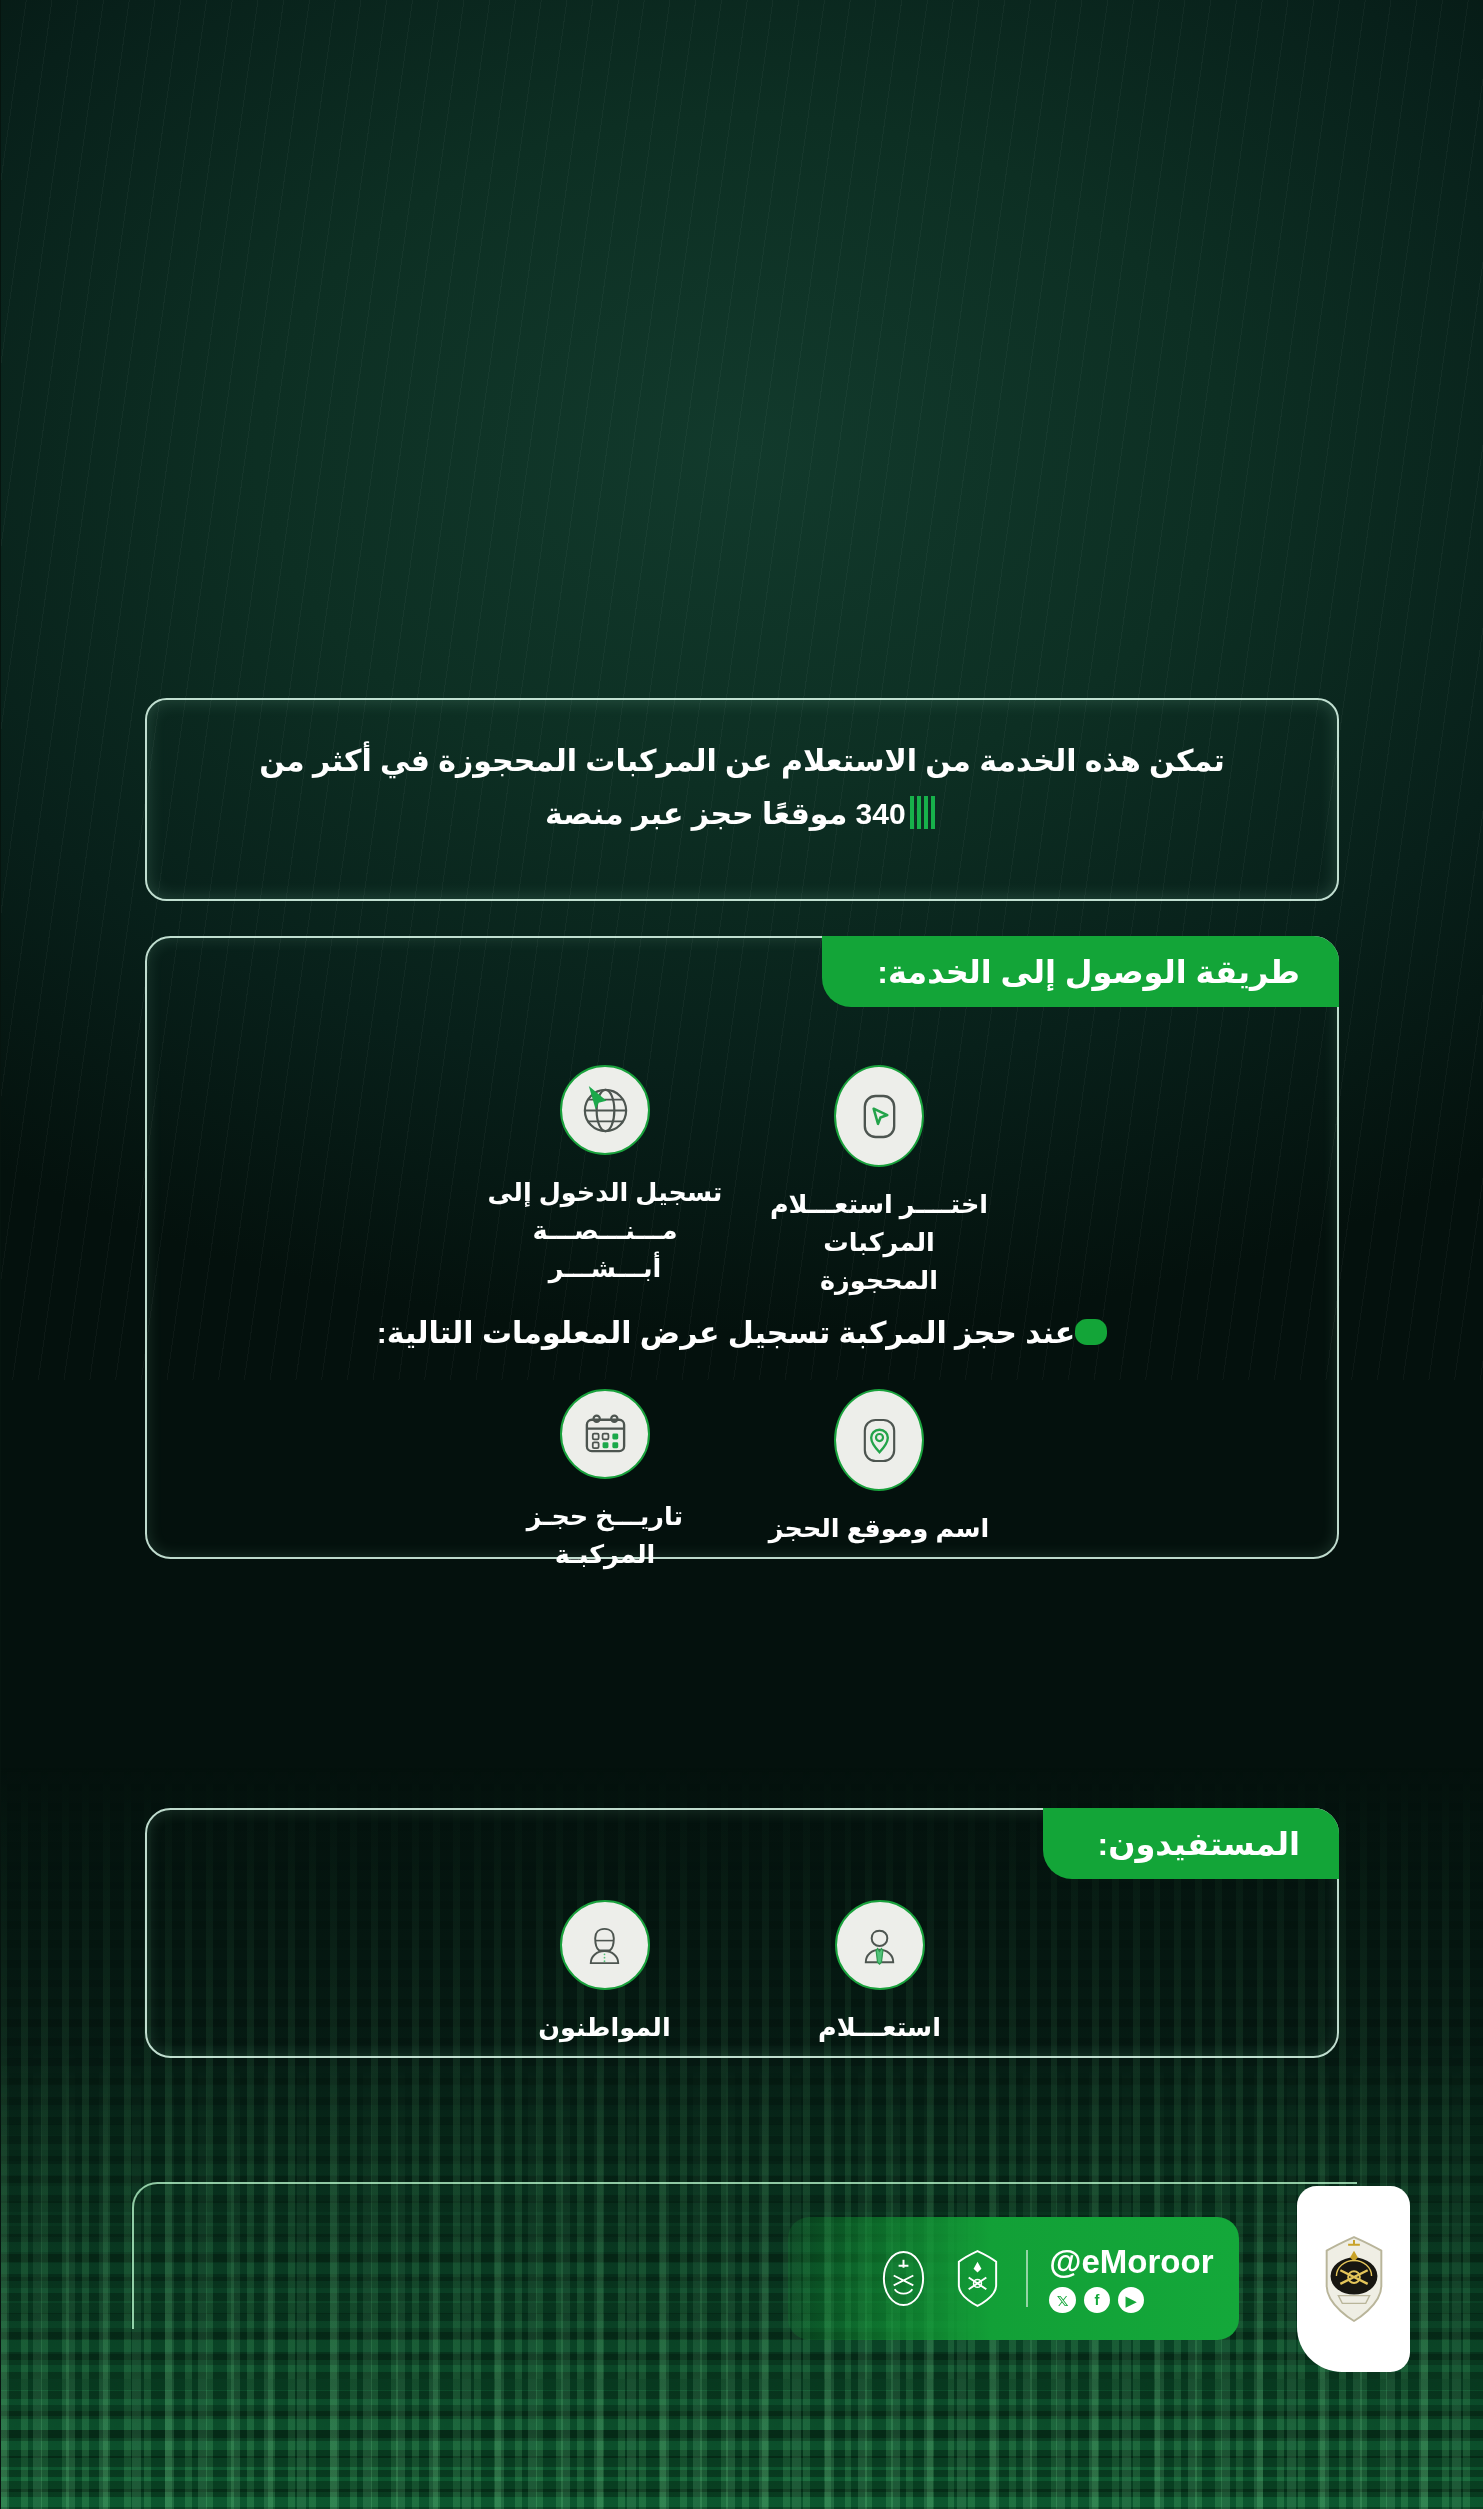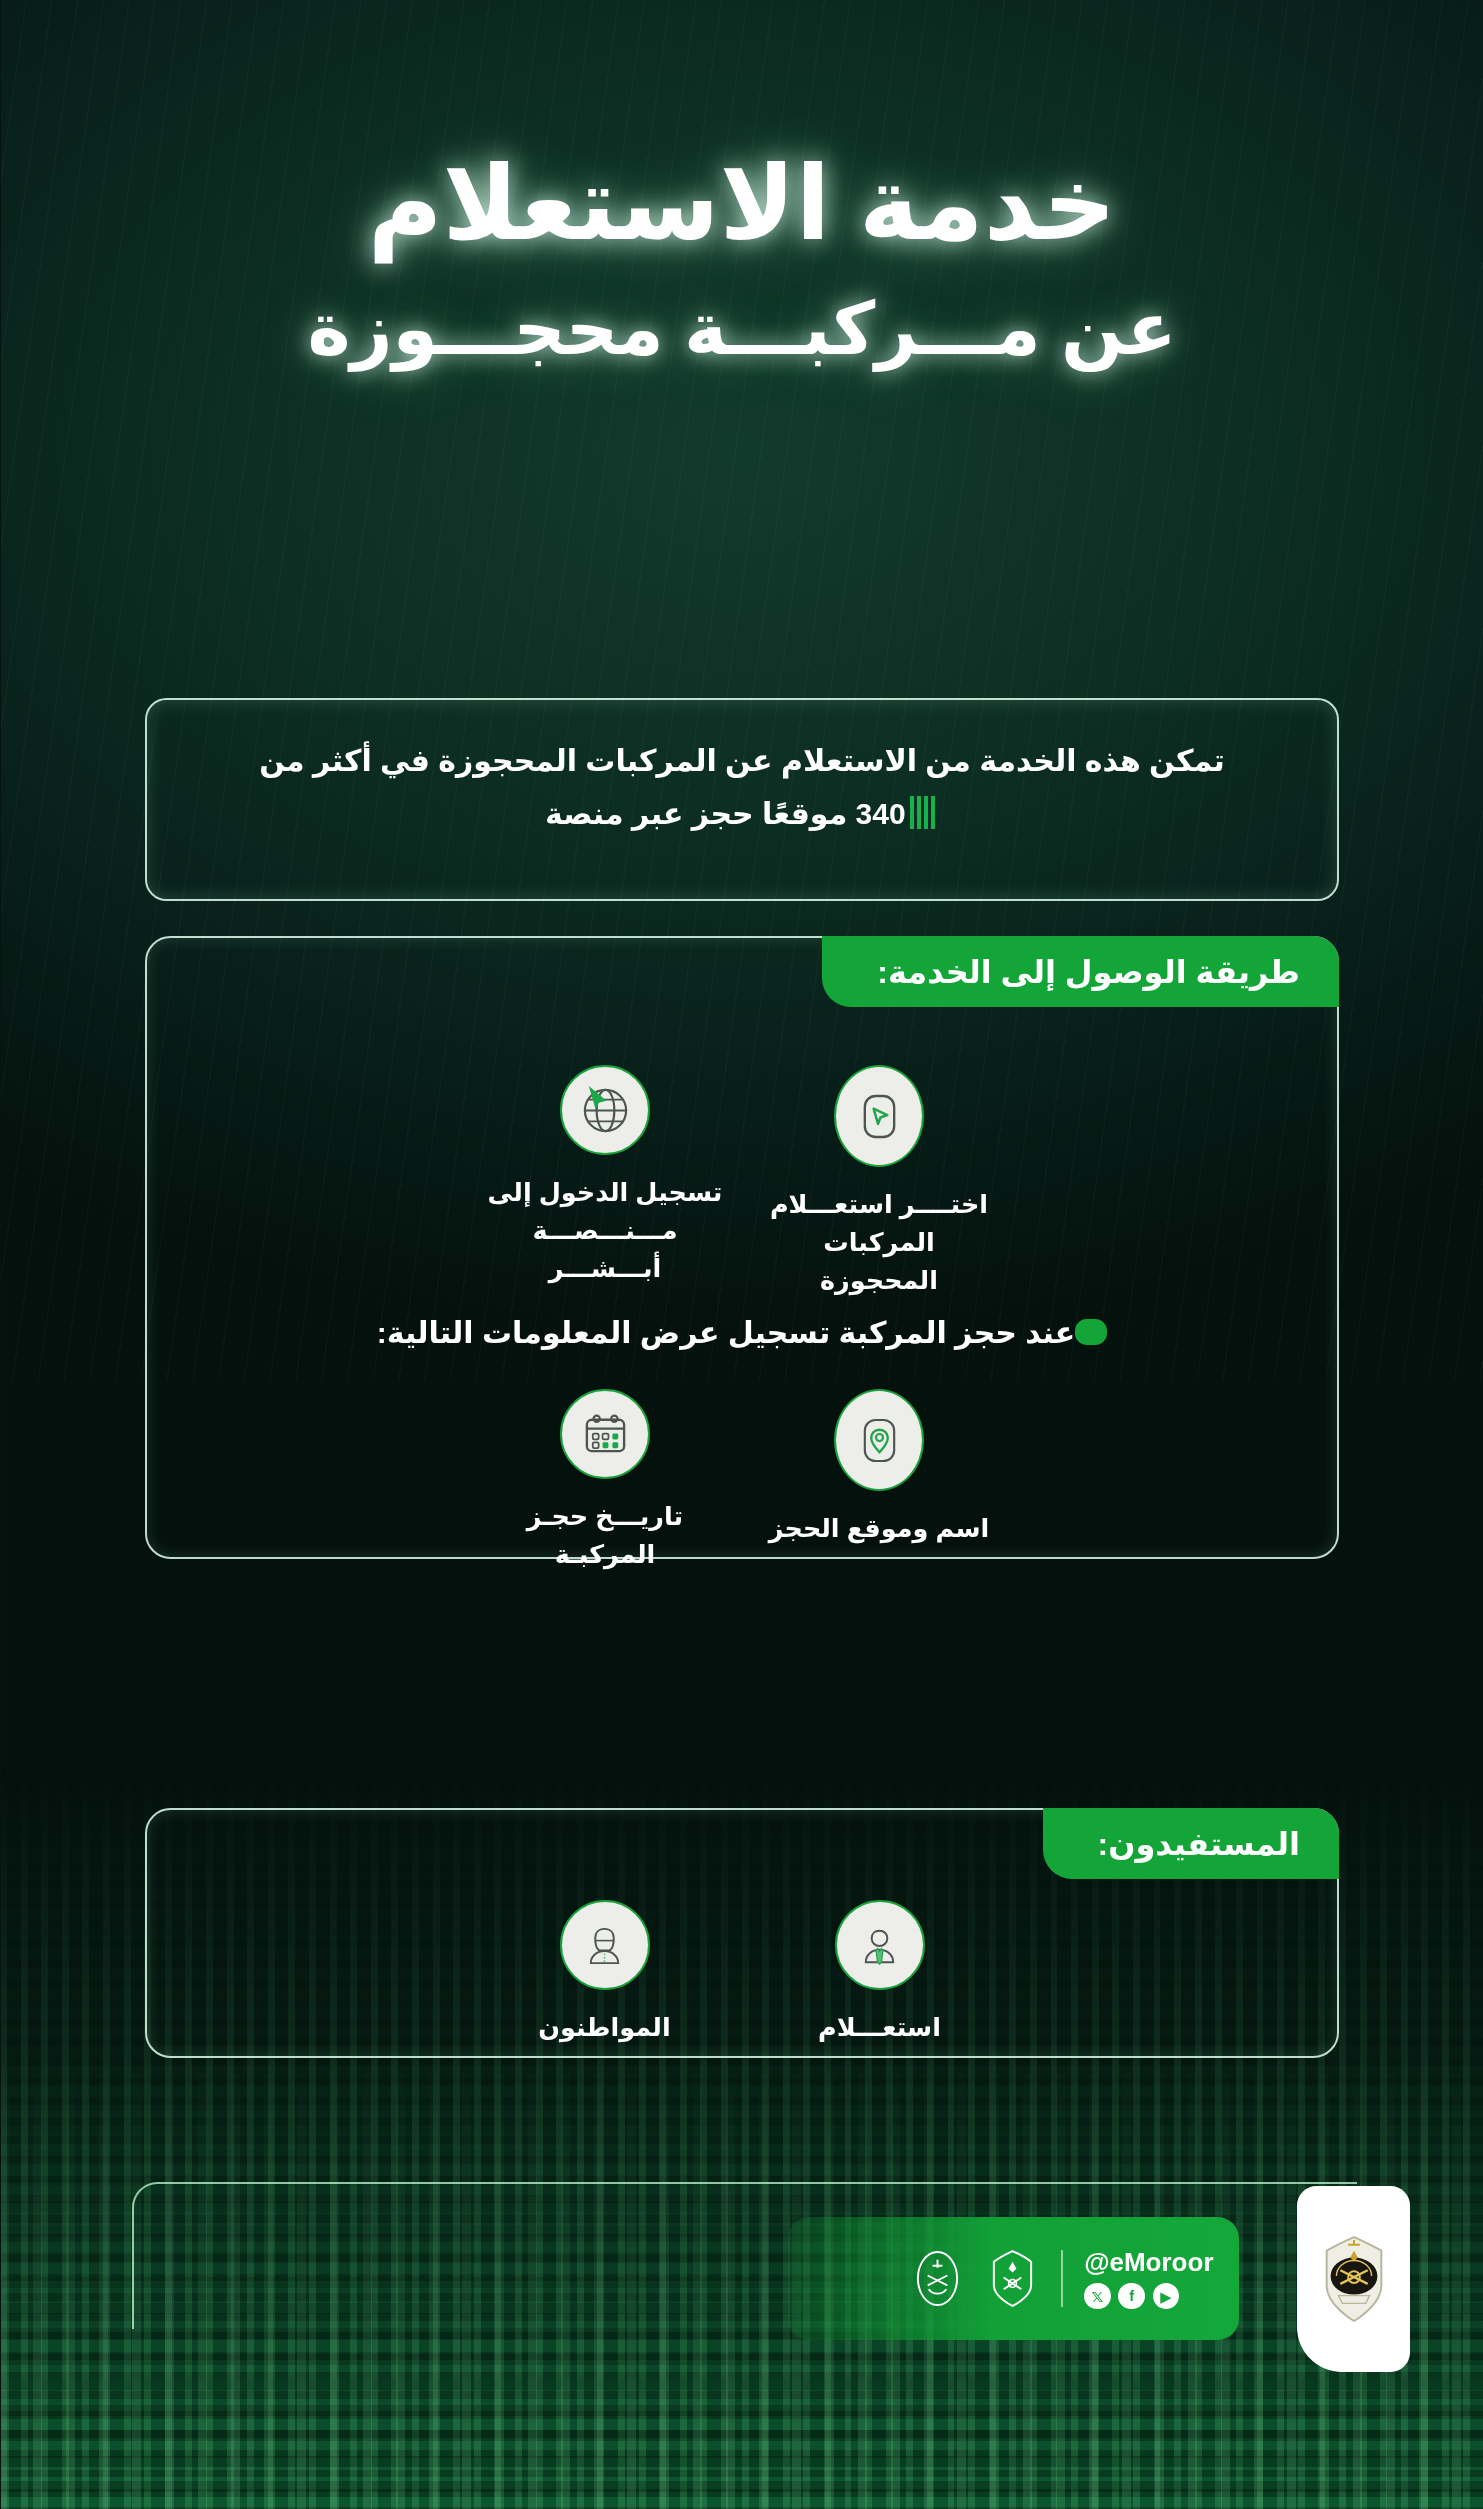--- a/index.html
+++ b/index.html
@@ -256,21 +256,21 @@
     align-items: center;
     justify-content: center;
   }
   .emblem-sm { width: 53px; height: 61px; }
   .divider-v {
     width: 2px; height: 57px;
     background: rgba(255,255,255,0.55);
   }
   .handle-block { text-align: left; direction: ltr; }
   .handle-text {
-    font-size: 26px;
+    font-size: 33px;
     font-weight: 700;
     color: #ffffff;
     line-height: 1.1;
   }
   .social-row { display: flex; gap: 7.8px; margin-top: 6.9px; }
   .social-dot {
     width: 26.5px; height: 26.5px;
     border-radius: 50%;
     background: #ffffff;
     color: #14a83a;
@@ -282,24 +282,20 @@
   }
 </style>
 </head>
 <body>
 
 <div class="poster">
 
   <div class="bg-lines"></div>
   <div class="bg-pixels"></div>
 
-  <div class="title-block">
-    <div class="title-line-1">خدمة الاستعلام</div>
-    <div class="title-line-2">عن مـــركبـــة محجـــوزة</div>
-  </div>
 
   <div class="desc-box">
     <div class="desc-text">تمكن هذه الخدمة من الاستعلام عن المركبات المحجوزة في أكثر من</div>
     <div class="desc-text">
       <span class="abshr-mark"></span><span>340 موقعًا حجز عبر منصة</span>
     </div>
   </div>
 
   <div class="card" id="card-access">
 

